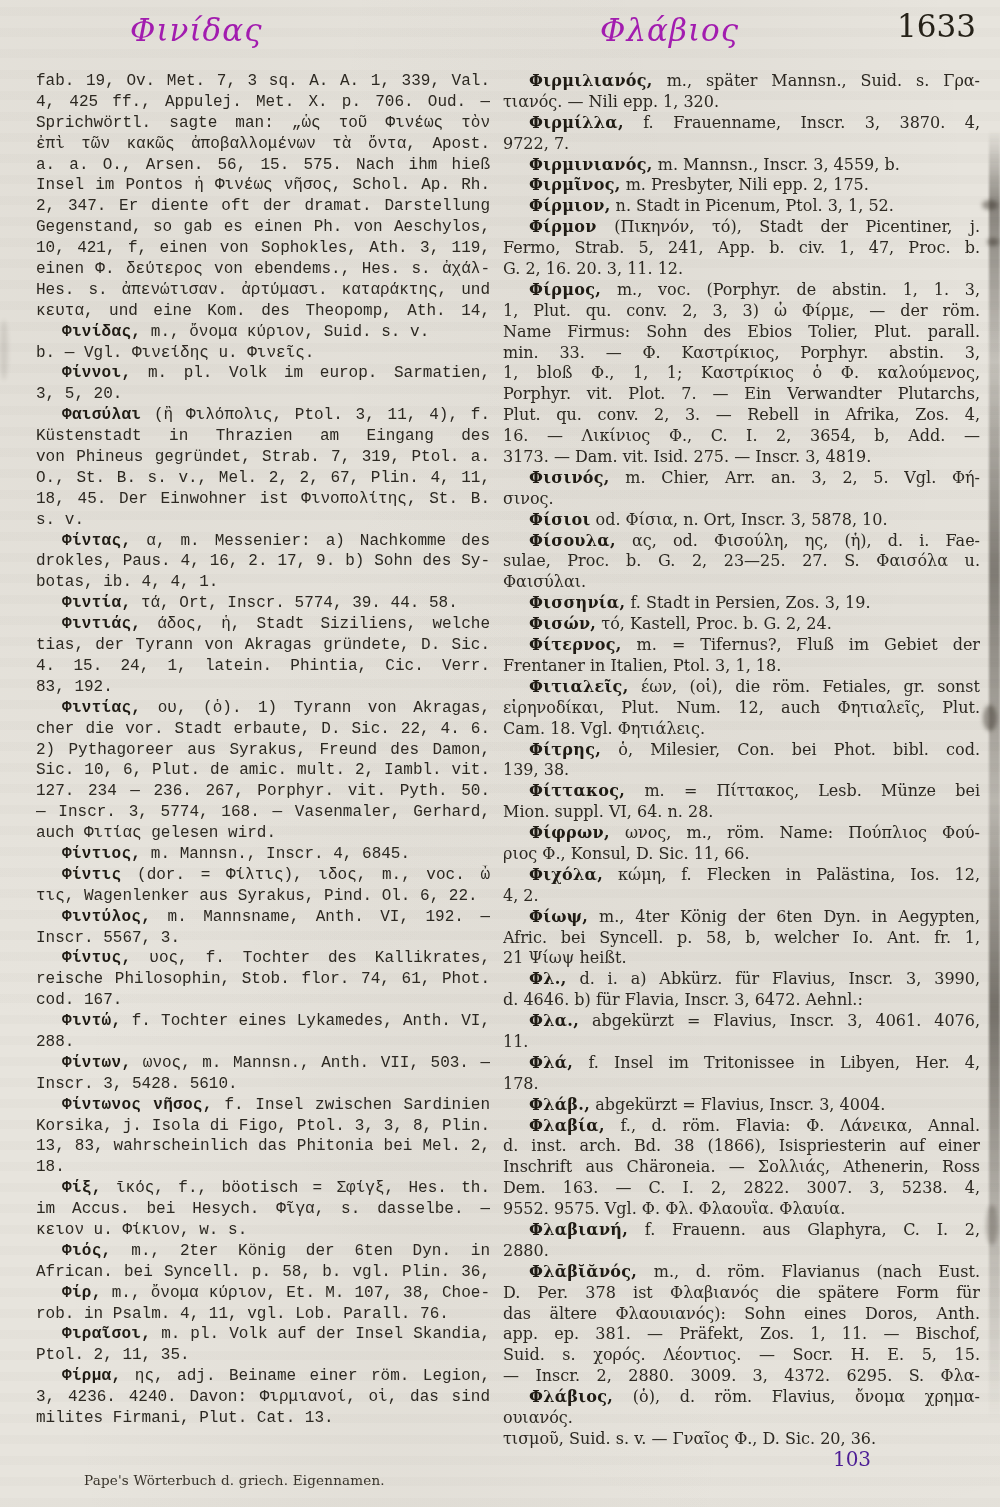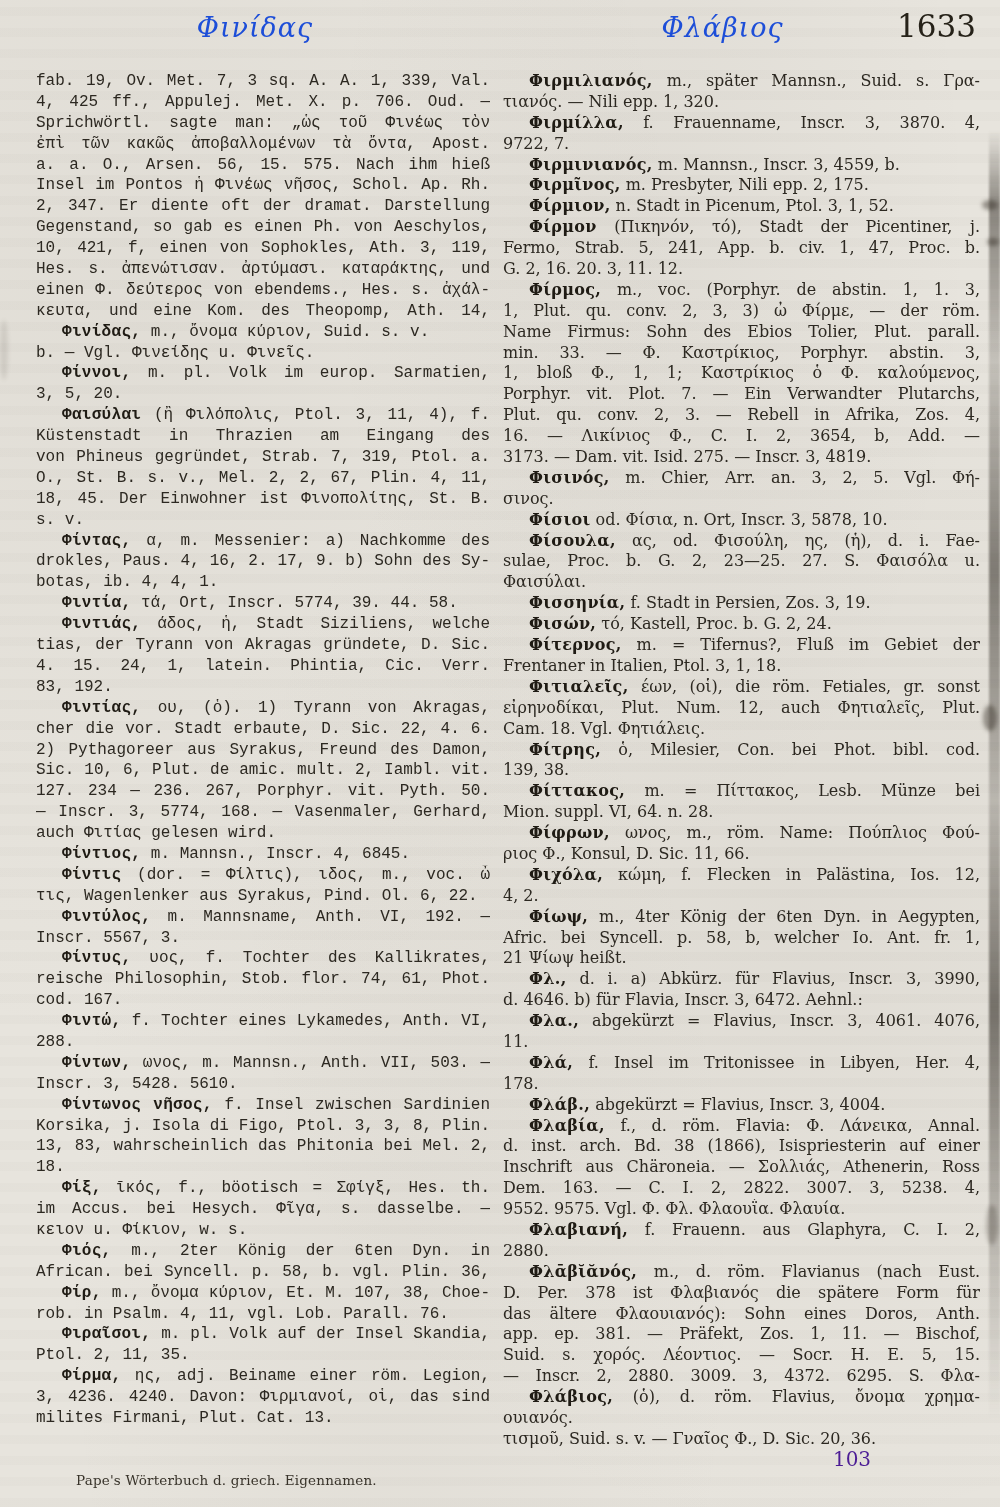--- a/index.html
+++ b/index.html
@@ -16,22 +16,22 @@
       radial-gradient(ellipse at 80% 60%, rgba(120,110,95,0.07), transparent 50%),
       radial-gradient(ellipse at 40% 85%, rgba(120,110,95,0.05), transparent 40%),
       radial-gradient(ellipse at 65% 15%, rgba(110,100,90,0.06), transparent 35%),
       repeating-linear-gradient(0deg, rgba(95,88,75,0.025) 0 9px, transparent 9px 21px);
     font-family:"DejaVu Serif","Liberation Serif",serif;
     color:var(--ink);
     overflow:hidden;
   }
   .running-head{
     position:absolute; top:12px; height:36px;
-    font-style:italic; font-size:27px; letter-spacing:1px;
-    text-align:center; color:#1d4ed8;
+    font-style:italic; font-size:31px; letter-spacing:1px;
+    color:#a21caf;
   }
   #head-left{left:130px;width:250px;}
   #head-right{left:600px;width:245px;}
   #page-number{
     position:absolute; top:8px; left:858px; width:118px;
     font-size:31px; text-align:right; color:#262219;
     font-family:"DejaVu Serif","Liberation Serif",serif;
   }
   .column{
     position:absolute; top:71px;
@@ -45,21 +45,21 @@
     text-align:justify;
     text-align-last:justify;
     white-space:normal;
     overflow:hidden;
     height:20.9px;
   }
   .line.end{text-align-last:left;}
   .line.indent{padding-left:26px;}
   .head{font-weight:bold; color:#1f1b14; letter-spacing:0.3px;margin-top:28px;}
   #footer-left{
-    position:absolute; left:76px; top:1472px; width:420px;
+    position:absolute; left:84px; top:1472px; width:420px;
     font-size:13.5px; color:#38332a; letter-spacing:0.2px;
   }
   #signature{
     position:absolute; left:812px; top:1447px; width:80px;
     font-size:20px; text-align:center; color:#4c1d95;
   }
   
   .edge-strip{
     position:absolute; right:0; top:130px; width:11px; height:1290px;
     background:linear-gradient(to bottom,
@@ -90,22 +90,22 @@
 <div id="col-left" class="column">
     <div class="line">fab. 19, Ov. Met. 7, 3 sq. A. A. 1, 339, Val. Fl.</div>
     <div class="line">4, 425 ff., Appulej. Met. X. p. 706. Oud. —</div>
     <div class="line">Sprichwörtl. sagte man: „ὡς τοῦ Φινέως τὸν βίον“</div>
     <div class="line">ἐπὶ τῶν κακῶς ἀποβαλλομένων τὰ ὄντα, Apost.</div>
     <div class="line">a. a. O., Arsen. 56, 15. 575. Nach ihm hieß eine</div>
     <div class="line">Insel im Pontos ἡ Φινέως νῆσος, Schol. Ap. Rh.</div>
     <div class="line">2, 347. Er diente oft der dramat. Darstellung zum</div>
     <div class="line">Gegenstand, so gab es einen Ph. von Aeschylos, Ath.</div>
     <div class="line">10, 421, f, einen von Sophokles, Ath. 3, 119, c,</div>
+    <div class="line">einen Φ. δεύτερος von ebendems., Hes. s. ἀχάλ-</div>
     <div class="line">Hes. s. ἀπενώτισαν. ἀρτύμασι. καταράκτης, und</div>
-    <div class="line">einen Φ. δεύτερος von ebendems., Hes. s. ἀχάλ-</div>
     <div class="line">κευτα, und eine Kom. des Theopomp, Ath. 14, 649,</div>
     <div class="line indent end"><span class="head">Φινίδας,</span> m., ὄνομα κύριον, Suid. s. v.</div>
     <div class="line end">b. — Vgl. Φινείδης u. Φινεῖς.</div>
     <div class="line indent"><span class="head">Φίννοι,</span> m. pl. Volk im europ. Sarmatien, Ptol.</div>
     <div class="line end">3, 5, 20.</div>
     <div class="line indent"><span class="head">Φαισύλαι</span> (ἢ Φιλόπολις, Ptol. 3, 11, 4), f.</div>
     <div class="line">Küstenstadt in Thrazien am Eingang des Bosporos,</div>
     <div class="line">von Phineus gegründet, Strab. 7, 319, Ptol. a. a.</div>
     <div class="line">O., St. B. s. v., Mel. 2, 2, 67, Plin. 4, 11,</div>
     <div class="line">18, 45. Der Einwohner ist Φινοπολίτης, St. B.</div>

